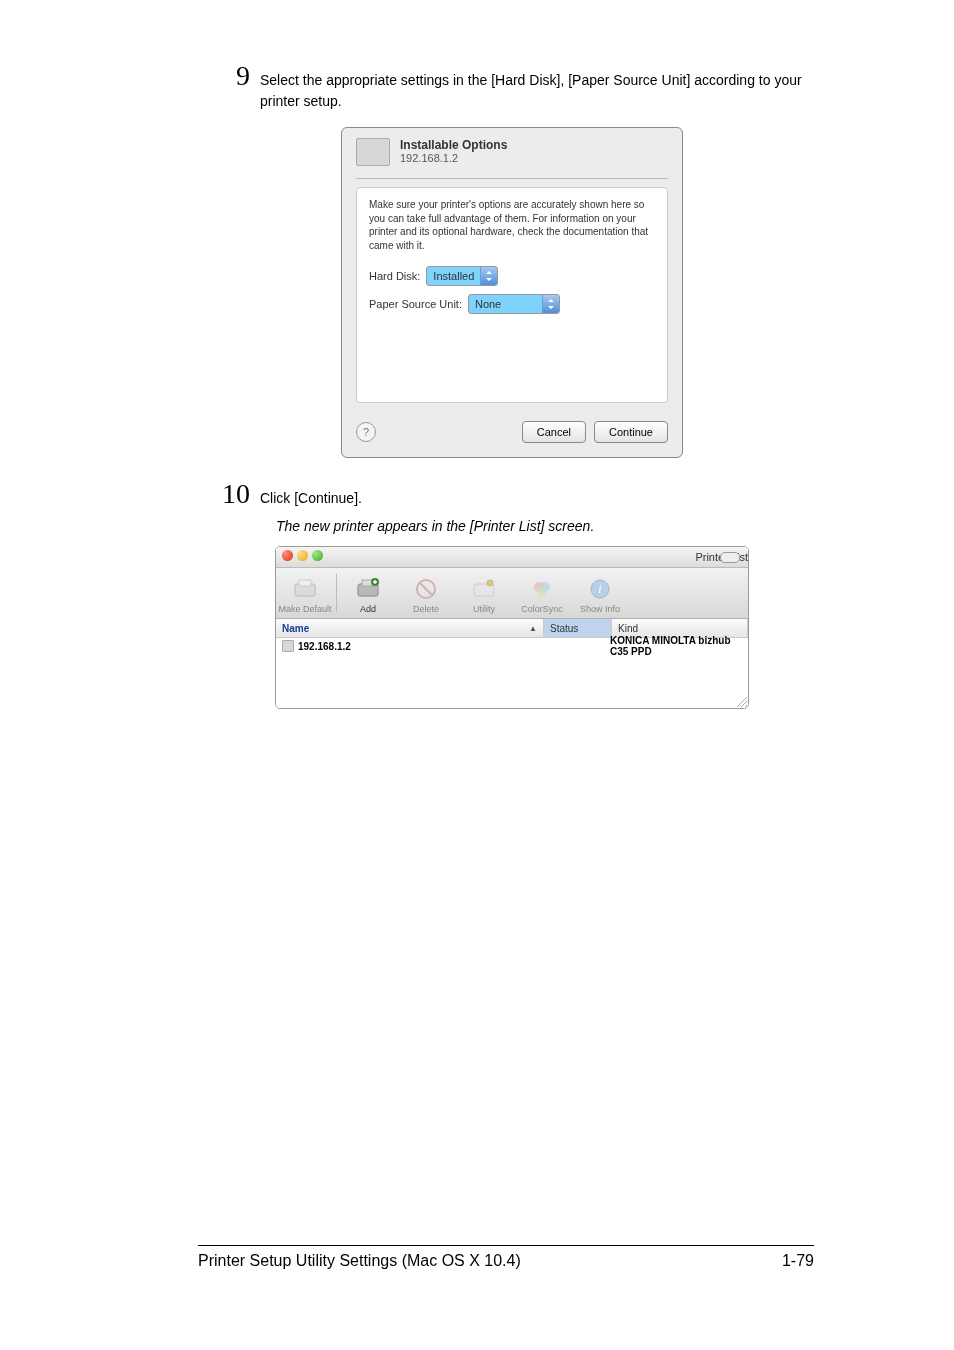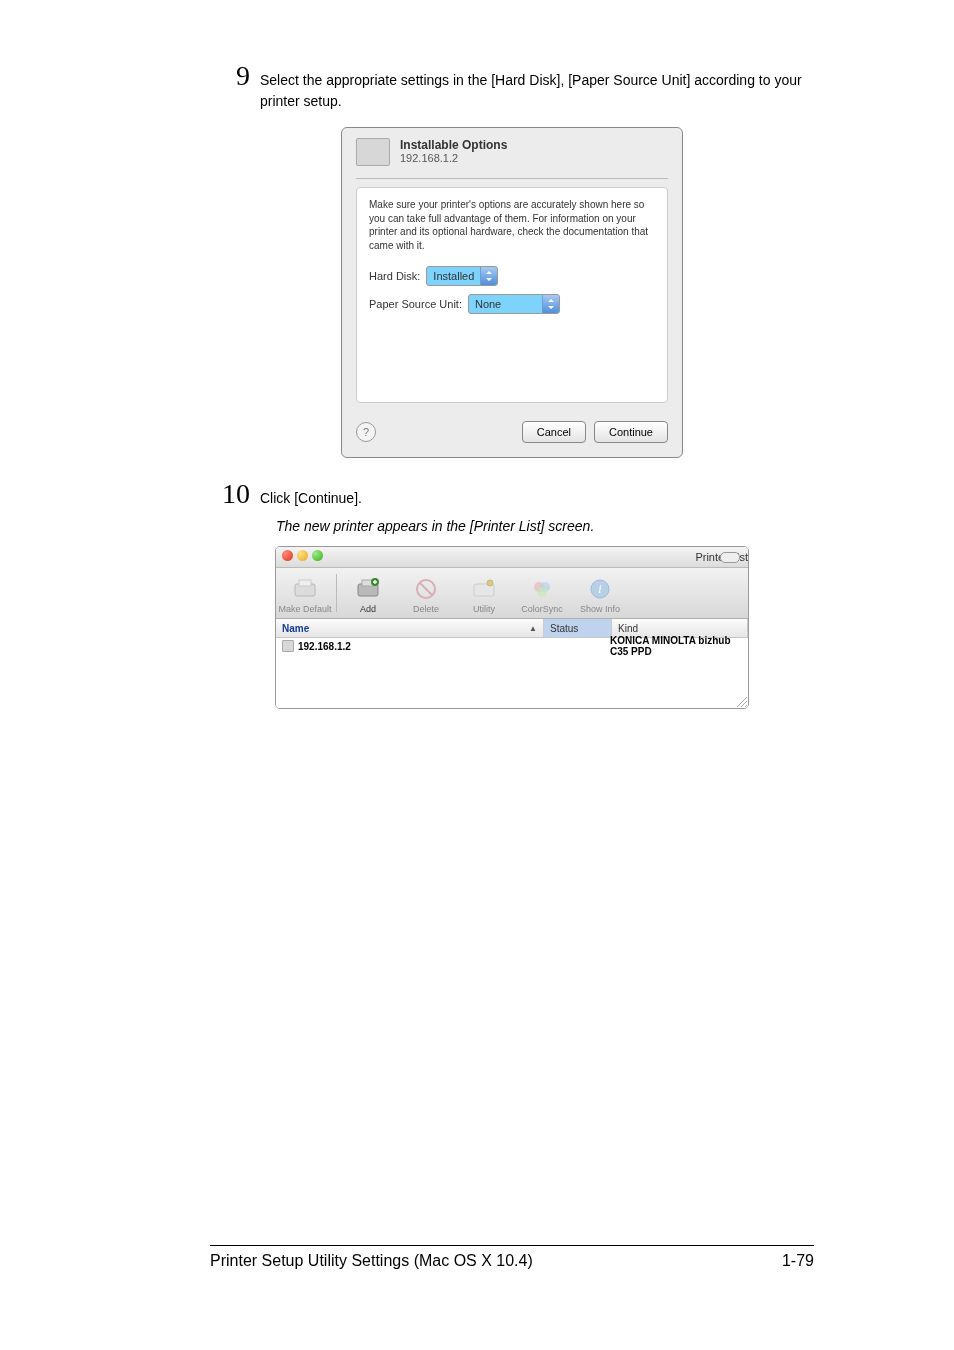--- a/index.html
+++ b/index.html
@@ -46,21 +46,21 @@
   .c-kind{flex:1}
   .sort-tri{margin-left:auto;font-size:8px;color:#555}
   .rows{height:70px;background:#fff;position:relative}
   .data-row{display:flex;font-size:10px;font-weight:700;height:16px;align-items:center}
   .dr-name{width:261px;padding-left:6px;display:flex;align-items:center;gap:4px}
   .dr-status{width:61px}
   .dr-kind{flex:1;padding-left:6px}
   .mini-ico{width:10px;height:10px;background:#d8d8d8;border:1px solid #aaa;border-radius:1px}
   .resize{position:absolute;right:0;bottom:0;width:14px;height:14px}
   .resize svg{width:14px;height:14px}
-  .footer{position:absolute;left:210px;right:140px;bottom:80px}
+  .footer{position:absolute;left:198px;right:140px;bottom:80px}
   .foot-line{border-top:1px solid #000;margin-bottom:6px}
   .foot-row{display:flex;justify-content:space-between;font-size:16px;color:#000}
 </style>
 </head>
 <body>
 
 <div class="page">
 
   <div class="step">
     <div class="step-num">9</div>

